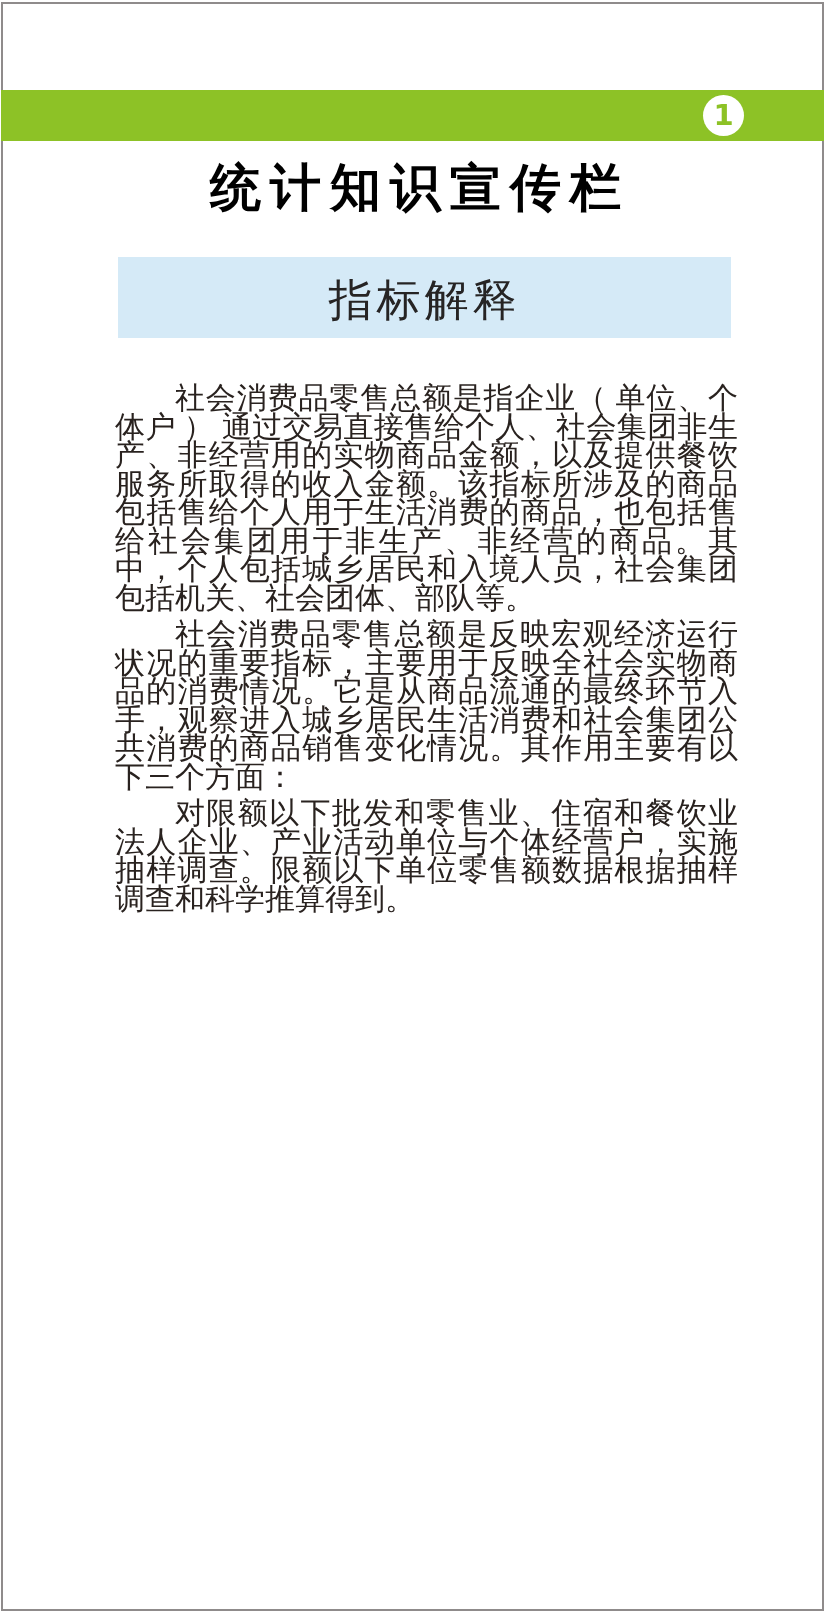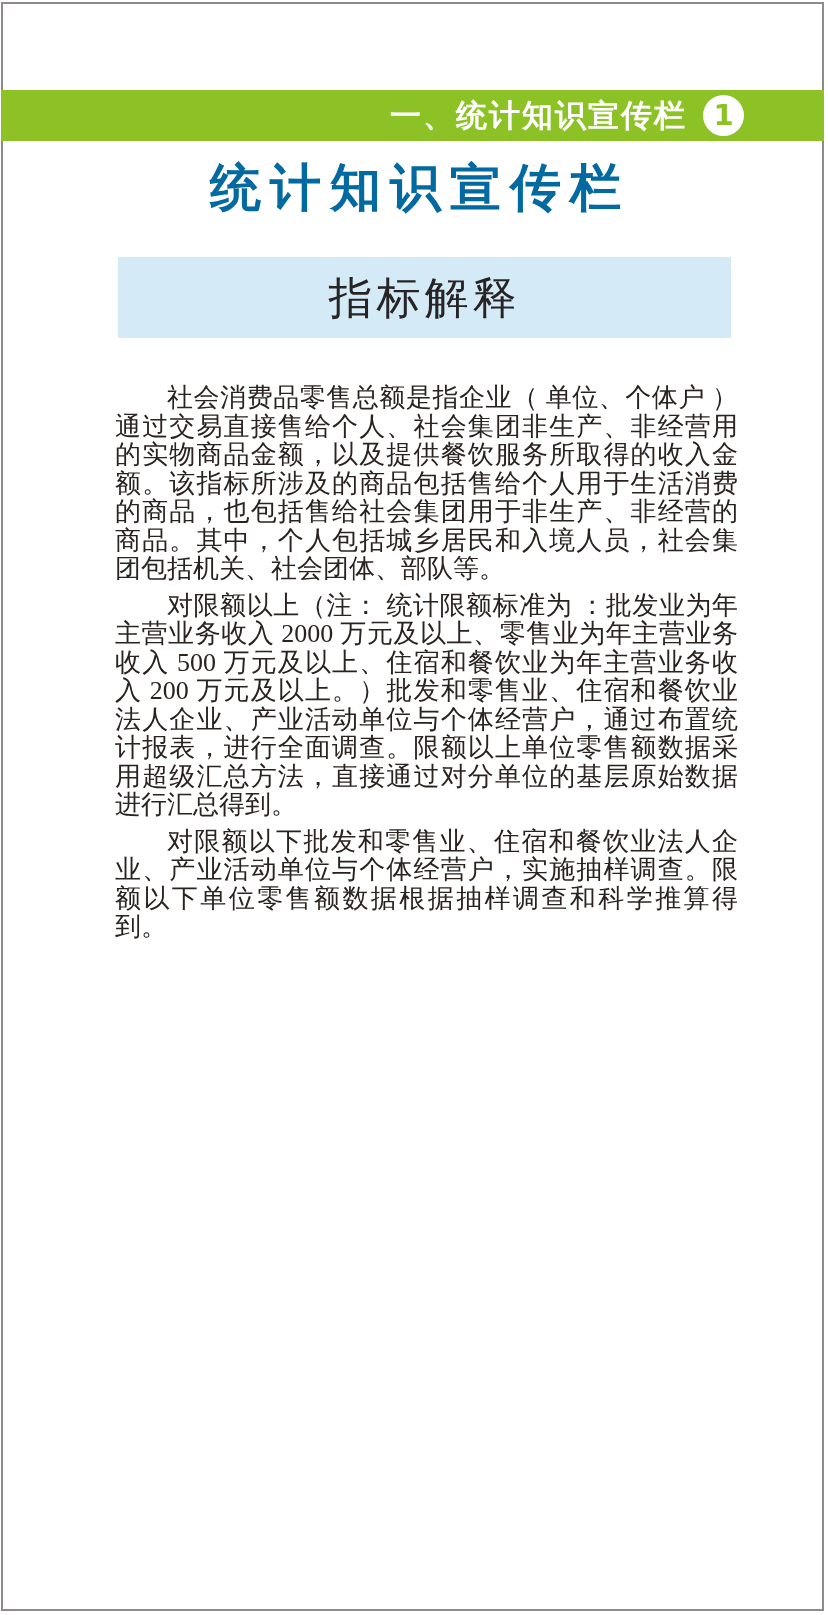--- a/index.html
+++ b/index.html
@@ -49,65 +49,64 @@
   }
   .page-title{
     position:absolute;
     top:157px;left:12px;right:0;
     margin:0;
     text-align:center;
     font-family:"DejaVu Sans","Liberation Sans",sans-serif;
     font-weight:900;
     font-size:51px;
     letter-spacing:9px;
-    color:#0369a1;
+    color:#000000;
     line-height:1.2;
   }
   .section-title-box{
     position:absolute;
     top:257px;left:118px;
     width:613px;height:81px;
     background:var(--box-blue);
     display:flex;align-items:center;justify-content:center;
   }
   .section-title{
-    font-family:Liberation Mono, monospace;
+    font-family:Liberation Serif, serif;
     font-size:44px;
     color:#262424;
     letter-spacing:4px;
     line-height:1;
     padding-top:6px;
   }
   .content{
     position:absolute;
     top:384px;left:115px;
     width:623px;
-    font-size:26px;
+    font-size:30px;
     line-height:28.5px;
     text-align:justify;
     color:var(--text-color);
   }
   .content p{
     margin:0 0 8px 0;
     text-indent:2em;
   }
 </style>
 </head>
 <body>
 
 <div class="page-frame"></div>
 
 <div class="header-bar">
-  <span class="header-label">一、统计知识宣传栏</span>
   <span class="page-badge">1</span>
 </div>
 
 <h1 class="page-title">统计知识宣传栏</h1>
 
 <div class="section-title-box">
   <span class="section-title">指标解释</span>
 </div>
 
 <div class="content">
   <p>社会消费品零售总额是指企业（ 单位、个体户 ） 通过交易直接售给个人、社会集团非生产、非经营用的实物商品金额，以及提供餐饮服务所取得的收入金额。该指标所涉及的商品包括售给个人用于生活消费的商品，也包括售给社会集团用于非生产、非经营的商品。其中，个人包括城乡居民和入境人员，社会集团包括机关、社会团体、部队等。</p>
-  <p>对限额以上（注： 统计限额标准为 ：批发业为年主营业务收入 2000 万元及以上、零售业为年主营业务收入 500 万元及以上、住宿和餐饮业为年主营业务收入 200 万元及以上。）批发和零售业、住宿和餐饮业法人企业、产业活动单位与个体经营户，通过布置统计报表，进行全面调查。限额以上单位零售额数据采用超级汇总方法，直接通过对分单位的基层原始数据进行汇总得到。</p>
+  <p>社会消费品零售总额是反映宏观经济运行状况的重要指标，主要用于反映全社会实物商品的消费情况。它是从商品流通的最终环节入手，观察进入城乡居民生活消费和社会集团公共消费的商品销售变化情况。其作用主要有以下三个方面：</p>
   <p>对限额以下批发和零售业、住宿和餐饮业法人企业、产业活动单位与个体经营户，实施抽样调查。限额以下单位零售额数据根据抽样调查和科学推算得到。</p>
 </div>
 
 </body></html>

